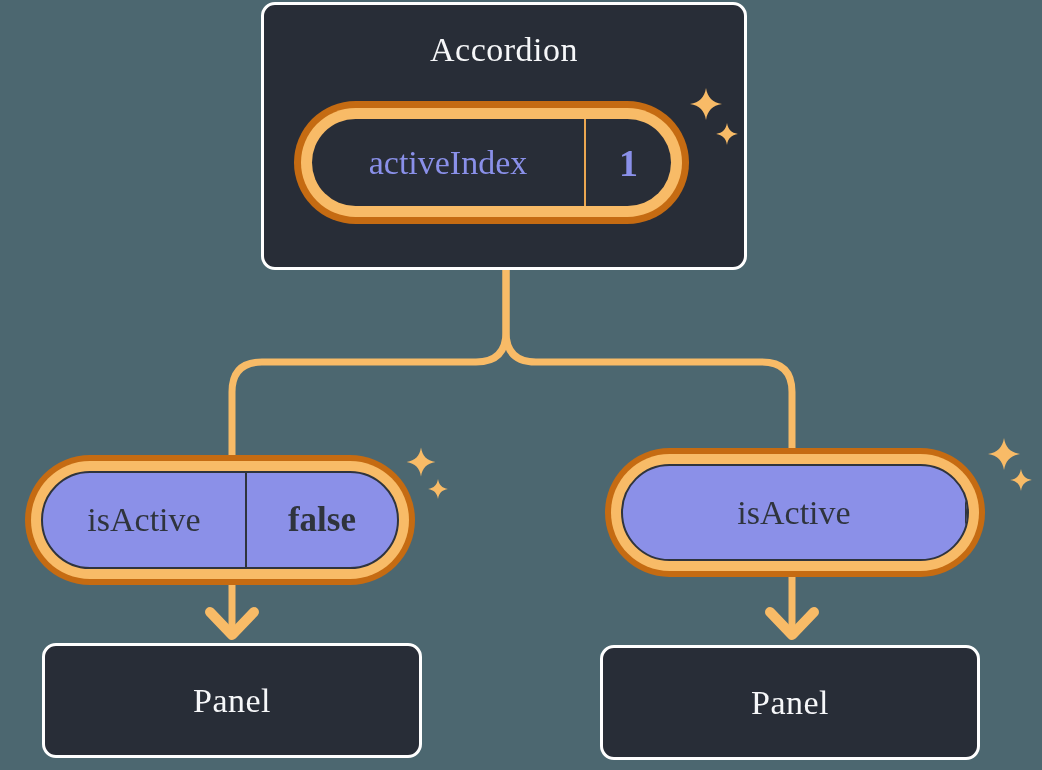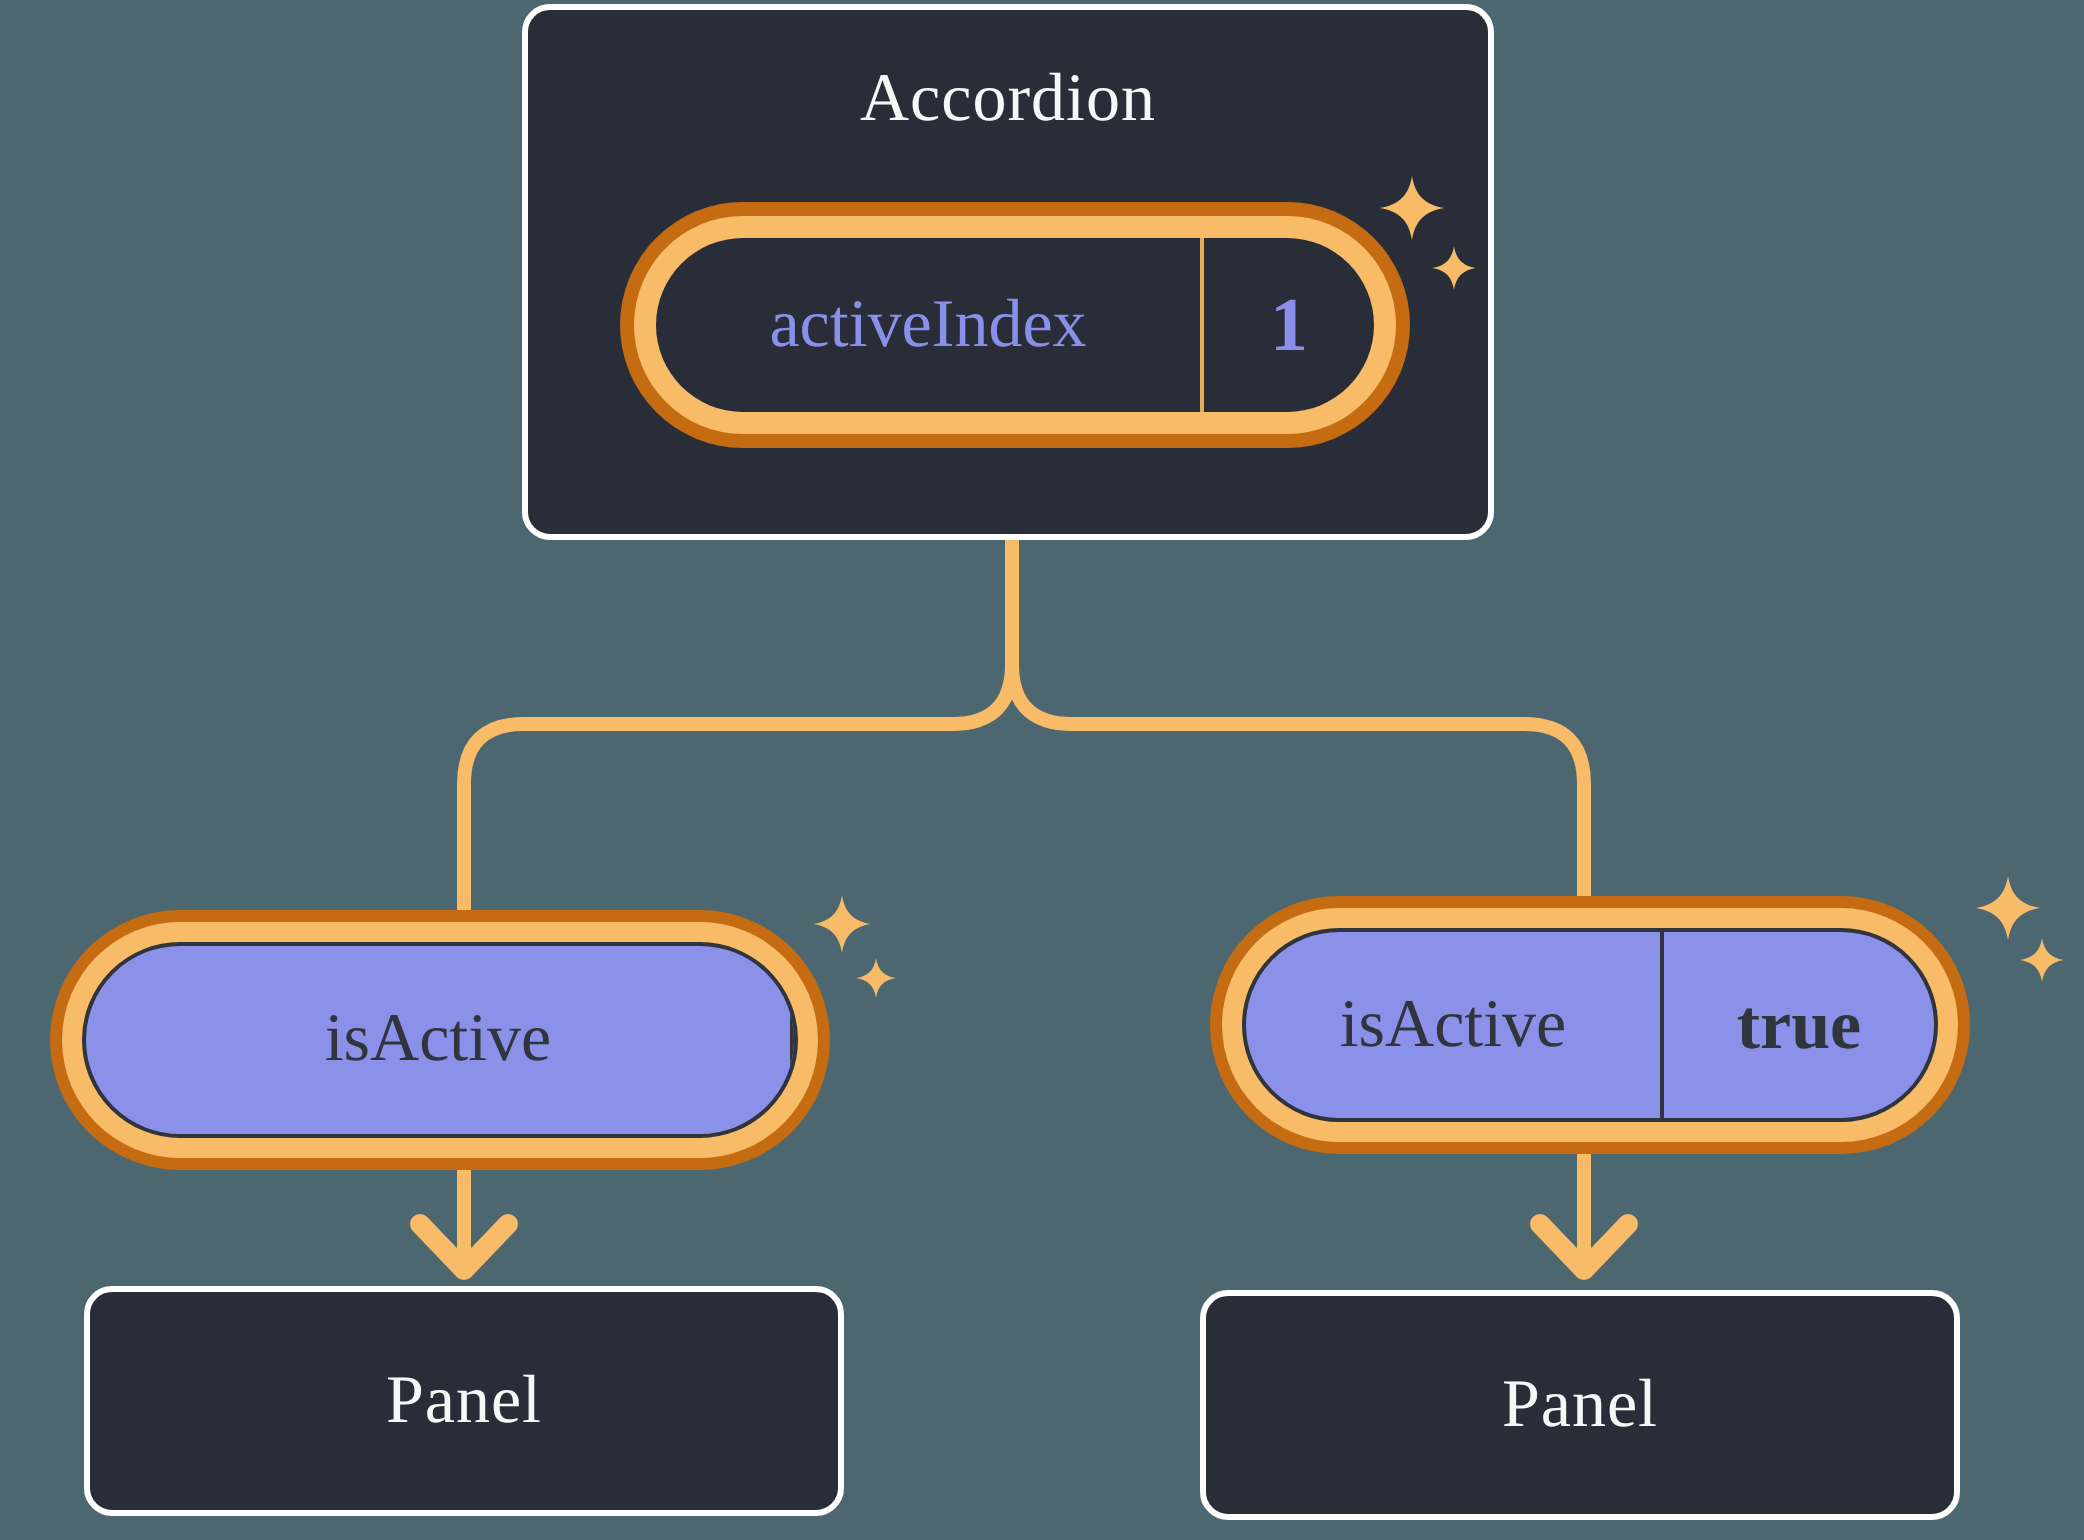--- a/index.html
+++ b/index.html
@@ -24,21 +24,21 @@
   }
   .accordion-box{left:261px; top:2px; width:486px; height:268px;}
   .node-title{ text-align:center; margin-top:26px; font-size:34px; font-weight:500; letter-spacing:.5px; color:var(--node-text); }
   .panel-box{ display:flex; align-items:center; justify-content:center; font-size:34px; font-weight:500; letter-spacing:.5px; }
   .panel-left{left:42px; top:643px; width:380px; height:115px;}
   .panel-right{left:600px; top:645px; width:380px; height:115px;}
 
   
   .pill{ position:absolute; box-sizing:border-box; border-radius:999px; background:var(--accent-dark); z-index:2; }
   .pill-glow{ box-sizing:border-box; height:100%; border-radius:999px; background:var(--accent-light); }
-  .state-pill{ left:310px; top:101px; width:395px; height:123px; padding:7px; }
+  .state-pill{ left:294px; top:101px; width:395px; height:123px; padding:7px; }
   .state-pill .pill-glow{ padding:11px; }
   .prop-pill{ padding:6px;text-align:right; }
   .prop-pill .pill-glow{ padding:10px; }
   .prop-left{ left:25px; top:455px; width:390px; height:130px; }
   .prop-right{ left:605px; top:448px; width:380px; height:129px; }
 
   .pill-core{ box-sizing:border-box; height:100%; border-radius:999px; display:flex; align-items:stretch; overflow:hidden; }
   .state-core{ background:var(--node-fill); }
   .prop-core{ background:var(--prop-fill); border:2px solid var(--prop-text); }
 
@@ -82,30 +82,30 @@
         <div class="pill-value" style="width:85px">1</div>
       </div>
     </div>
   </div>
 
   <div class="pill prop-pill prop-left">
     <div class="pill-glow">
       <div class="pill-core prop-core">
         <div class="pill-label">isActive</div>
         <div class="pill-divider"></div>
+        <div class="pill-value" style="width:150px">false</div>
       </div>
     </div>
   </div>
 
   <div class="pill prop-pill prop-right">
     <div class="pill-glow">
       <div class="pill-core prop-core">
         <div class="pill-label">isActive</div>
         <div class="pill-divider"></div>
-        <div class="pill-value" style="width:135px">true</div>
       </div>
     </div>
   </div>
 
   <div class="node panel-box panel-left">
     <span>Panel</span>
   </div>
   <div class="node panel-box panel-right">
     <span>Panel</span>
   </div>

